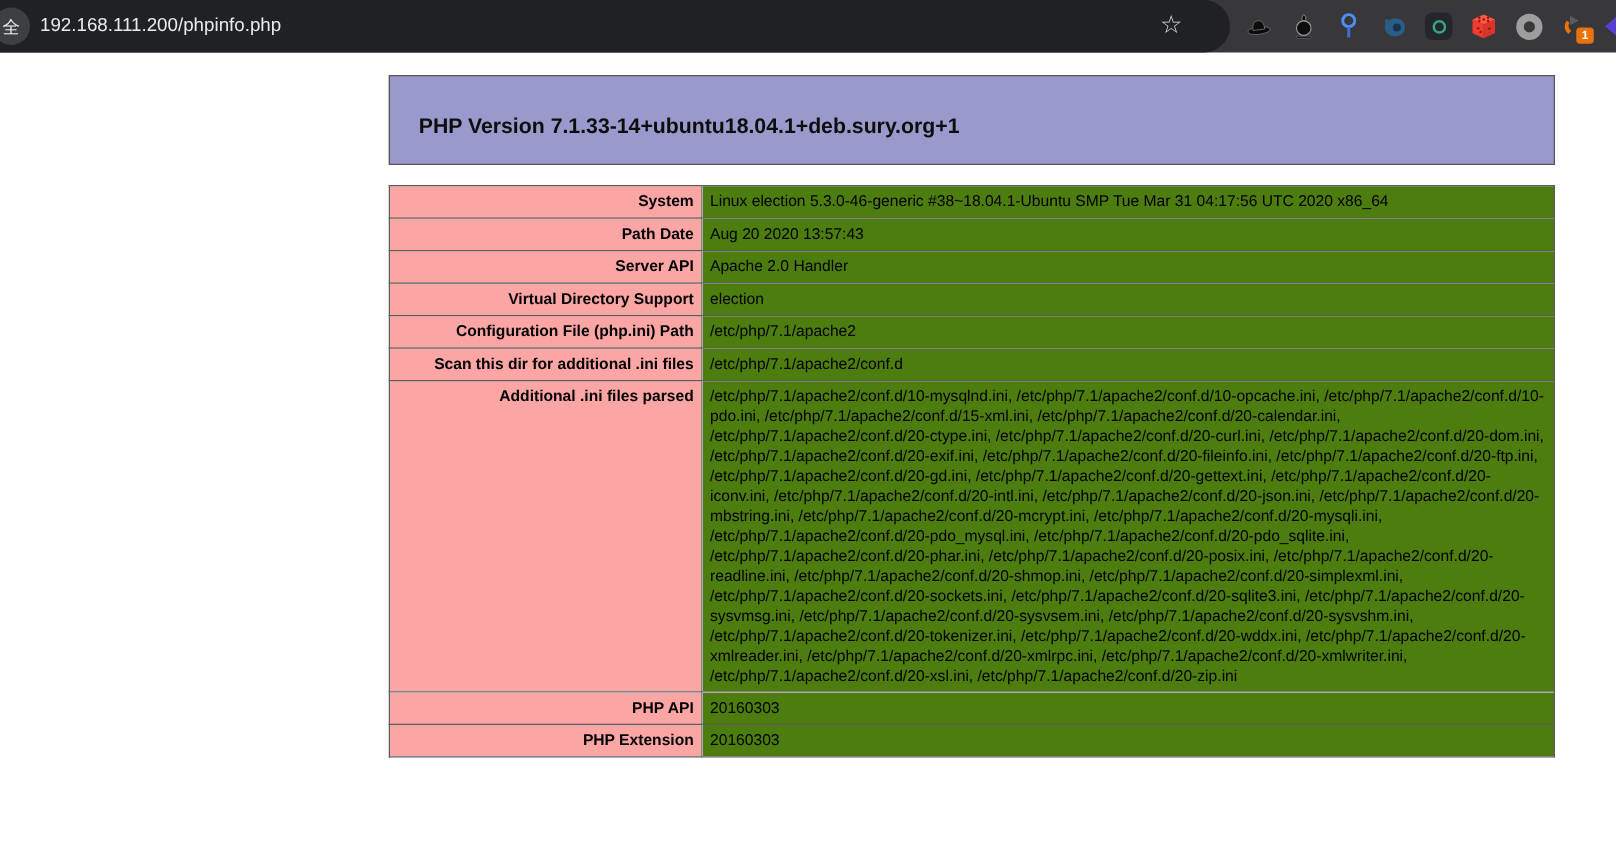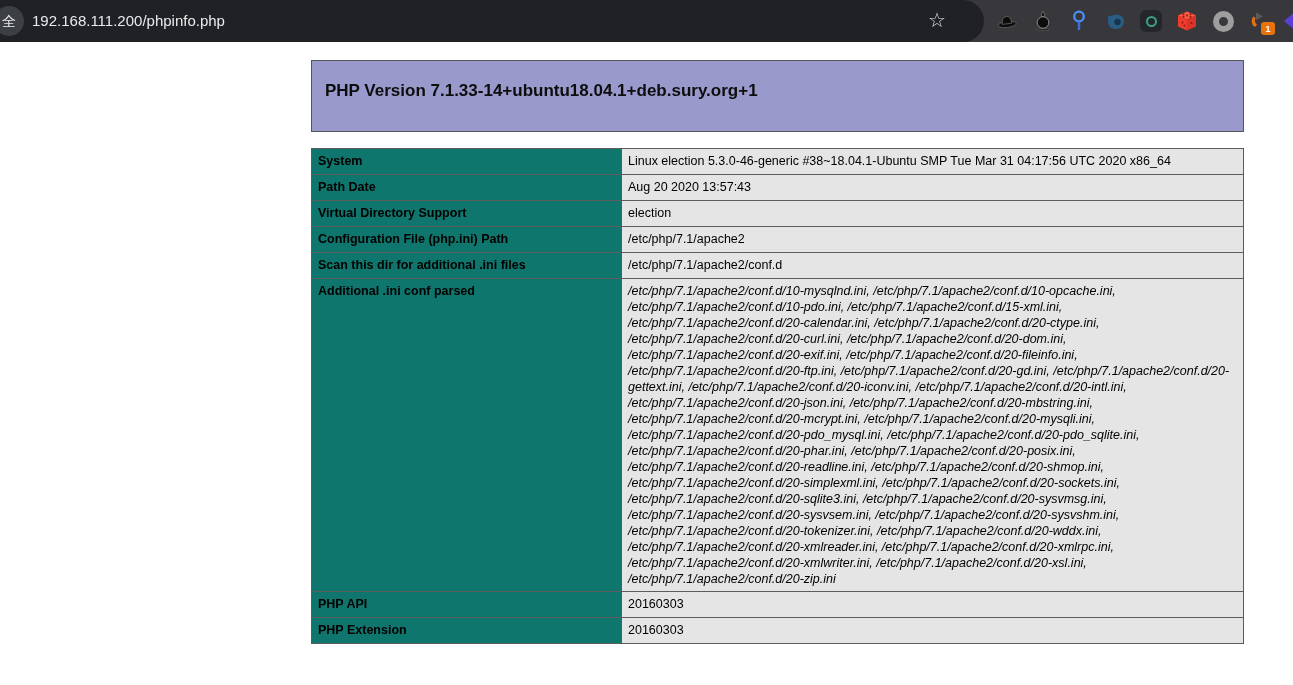--- a/index.html
+++ b/index.html
@@ -72,43 +72,43 @@
   }
 
   
   .php-header {
     position: absolute; left: 311px; top: 60px;
     width: 933px; height: 72px;
     background: #9999cc;
     border: 1px solid #565656;
   }
   .php-header h1 {
-    margin: 6px; padding: 14px 0 0 7px;
+    margin: 16px; padding: 14px 0 0 7px;
     font-size: 17px; font-weight: bold; color: #0d0d0d;
   }
   .php-logo { position: absolute; right: 4px; top: 4px; }
 
   table.info {
     position: absolute; left: 311px; top: 148px;
     width: 933px;
     border-collapse: collapse;
     table-layout: fixed;
   }
   table.info td {
     border: 1px solid #5c5c5c;
     padding: 4px 6px;
     font-size: 12.5px;
     line-height: 17px;
     vertical-align: baseline;
     color: #000;
     overflow: hidden;
   }
-  td.lbl { width: 310px; background: #0f766e; font-weight: bold; }
-  td.val { background: #e5e5e5; }
-  td.val.wrap { font-style: italic; line-height: 16px; word-wrap: break-word; }
+  td.lbl { width: 250px; background: #fca5a5; font-weight: bold; text-align: right; }
+  td.val { background: #4d7c0f; }
+  td.val.wrap { line-height: 16px; word-wrap: break-word; }
 </style>
 </head>
 <body>
 
 <div class="toolbar">
   <div class="omnibox">
     <div class="site-chip">全</div>
     <div class="url-text">192.168.111.200/phpinfo.php</div>
     <div class="star">☆</div>
   </div>
@@ -197,33 +197,37 @@
   <tbody>
     <tr>
       <td class="lbl">System</td>
       <td class="val">Linux election 5.3.0-46-generic #38~18.04.1-Ubuntu SMP Tue Mar 31 04:17:56 UTC 2020 x86_64</td>
     </tr>
     <tr>
       <td class="lbl">Path Date</td>
       <td class="val">Aug 20 2020 13:57:43</td>
     </tr>
     <tr>
+      <td class="lbl">Server API</td>
+      <td class="val">Apache 2.0 Handler</td>
+    </tr>
+    <tr>
       <td class="lbl">Virtual Directory Support</td>
       <td class="val">election</td>
     </tr>
     <tr>
       <td class="lbl">Configuration File (php.ini) Path</td>
       <td class="val">/etc/php/7.1/apache2</td>
     </tr>
     <tr>
       <td class="lbl">Scan this dir for additional .ini files</td>
       <td class="val">/etc/php/7.1/apache2/conf.d</td>
     </tr>
     <tr>
-      <td class="lbl">Additional .ini conf parsed</td>
+      <td class="lbl">Additional .ini files parsed</td>
       <td class="val wrap">/etc/php/7.1/apache2/conf.d/10-mysqlnd.ini, /etc/php/7.1/apache2/conf.d/10-opcache.ini, /etc/php/7.1/apache2/conf.d/10-pdo.ini, /etc/php/7.1/apache2/conf.d/15-xml.ini, /etc/php/7.1/apache2/conf.d/20-calendar.ini, /etc/php/7.1/apache2/conf.d/20-ctype.ini, /etc/php/7.1/apache2/conf.d/20-curl.ini, /etc/php/7.1/apache2/conf.d/20-dom.ini, /etc/php/7.1/apache2/conf.d/20-exif.ini, /etc/php/7.1/apache2/conf.d/20-fileinfo.ini, /etc/php/7.1/apache2/conf.d/20-ftp.ini, /etc/php/7.1/apache2/conf.d/20-gd.ini, /etc/php/7.1/apache2/conf.d/20-gettext.ini, /etc/php/7.1/apache2/conf.d/20-iconv.ini, /etc/php/7.1/apache2/conf.d/20-intl.ini, /etc/php/7.1/apache2/conf.d/20-json.ini, /etc/php/7.1/apache2/conf.d/20-mbstring.ini, /etc/php/7.1/apache2/conf.d/20-mcrypt.ini, /etc/php/7.1/apache2/conf.d/20-mysqli.ini, /etc/php/7.1/apache2/conf.d/20-pdo_mysql.ini, /etc/php/7.1/apache2/conf.d/20-pdo_sqlite.ini, /etc/php/7.1/apache2/conf.d/20-phar.ini, /etc/php/7.1/apache2/conf.d/20-posix.ini, /etc/php/7.1/apache2/conf.d/20-readline.ini, /etc/php/7.1/apache2/conf.d/20-shmop.ini, /etc/php/7.1/apache2/conf.d/20-simplexml.ini, /etc/php/7.1/apache2/conf.d/20-sockets.ini, /etc/php/7.1/apache2/conf.d/20-sqlite3.ini, /etc/php/7.1/apache2/conf.d/20-sysvmsg.ini, /etc/php/7.1/apache2/conf.d/20-sysvsem.ini, /etc/php/7.1/apache2/conf.d/20-sysvshm.ini, /etc/php/7.1/apache2/conf.d/20-tokenizer.ini, /etc/php/7.1/apache2/conf.d/20-wddx.ini, /etc/php/7.1/apache2/conf.d/20-xmlreader.ini, /etc/php/7.1/apache2/conf.d/20-xmlrpc.ini, /etc/php/7.1/apache2/conf.d/20-xmlwriter.ini, /etc/php/7.1/apache2/conf.d/20-xsl.ini, /etc/php/7.1/apache2/conf.d/20-zip.ini</td>
     </tr>
     <tr>
       <td class="lbl">PHP API</td>
       <td class="val">20160303</td>
     </tr>
     <tr>
       <td class="lbl">PHP Extension</td>
       <td class="val">20160303</td>
     </tr>

